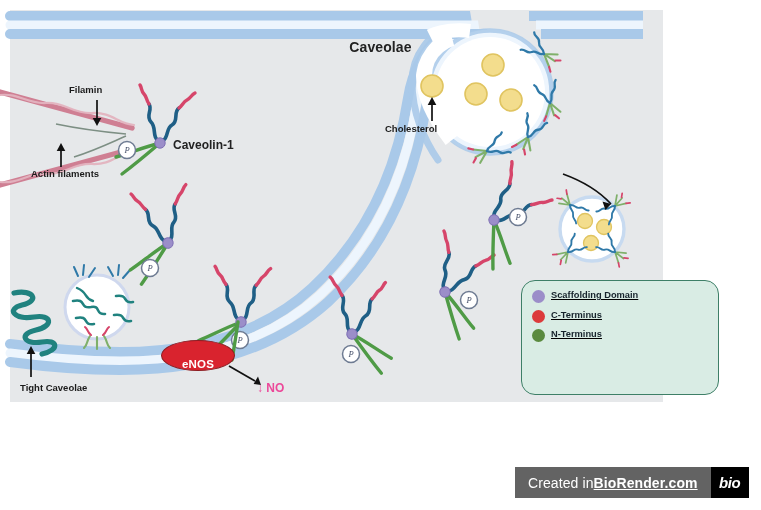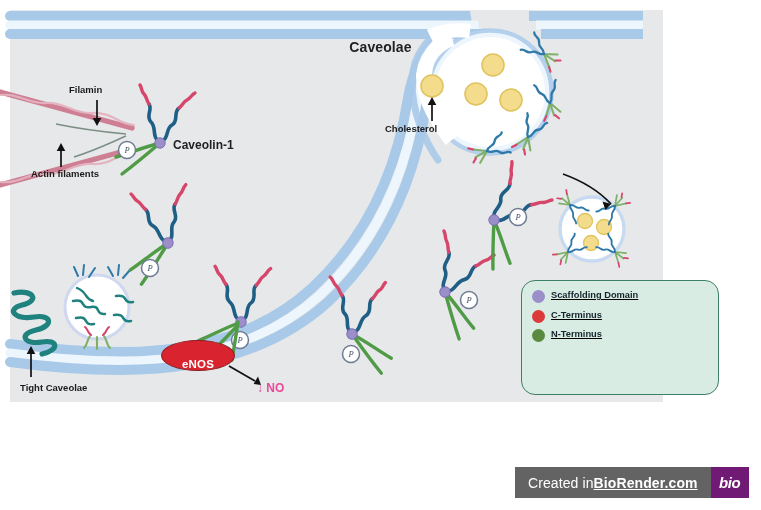--- a/index.html
+++ b/index.html
@@ -48,21 +48,21 @@
   
   .br{
     position:absolute;left:515px;top:467px;height:31px;display:flex;align-items:stretch;
   }
   .br-main{
     background:#636363;color:#fff;display:flex;align-items:center;
     padding:0 13px;font-size:14px;letter-spacing:.1px;
   }
   .br-main b{font-weight:bold;text-decoration:underline;}
   .br-tag{
-    background:#701a75;color:#fff;display:flex;align-items:center;justify-content:center;
+    background:#000000;color:#fff;display:flex;align-items:center;justify-content:center;
     width:38px;font-size:15px;font-weight:bold;font-style:italic;letter-spacing:-.4px;
   }
 </style>
 </head>
 <body>
 
 <div id="stage">
 
   <svg class="layer" viewBox="0 0 761 510">
     <defs>

